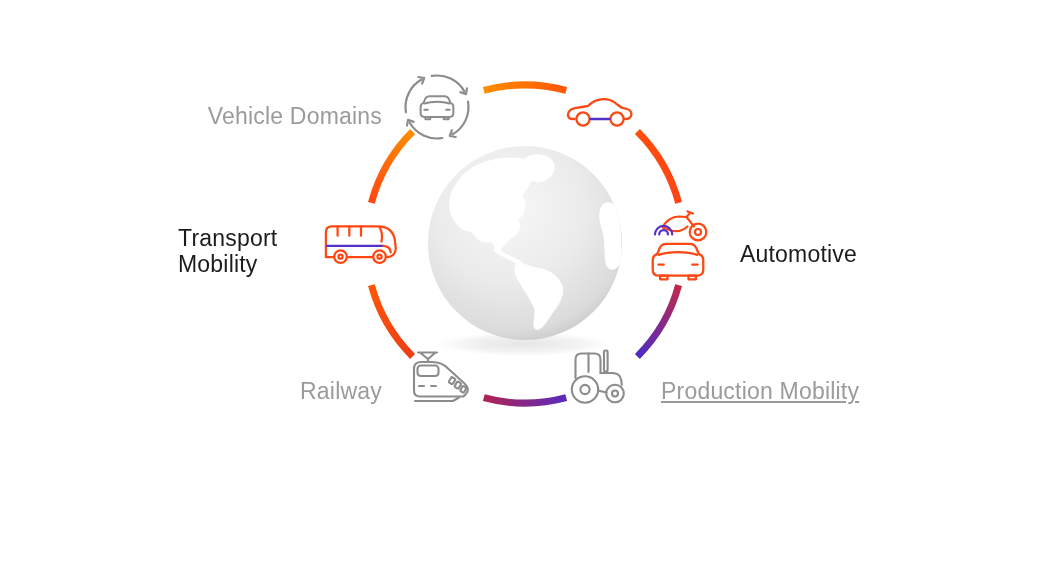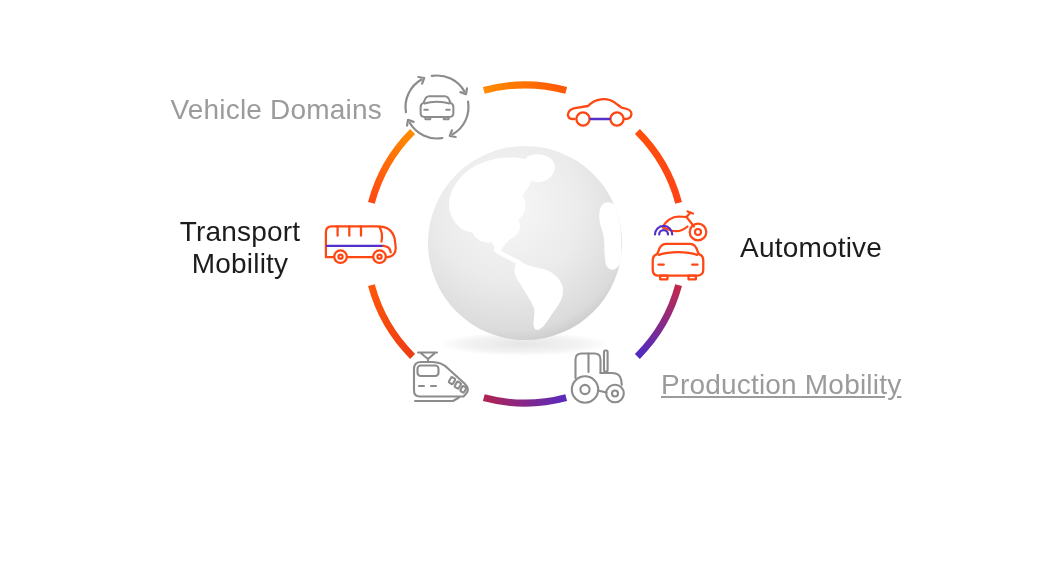--- a/index.html
+++ b/index.html
@@ -1,28 +1,28 @@
 <!DOCTYPE html>
 <html><head>
 <meta charset="utf-8">
 <style>
   html,body { margin:0; padding:0; background:#ffffff; }
   .canvas {
     position:relative; width:1040px; height:585px; background:#ffffff;
     font-family:"Liberation Sans", sans-serif; overflow:hidden;
   }
   .layer { position:absolute; left:0; top:0; }
-  .label { position:absolute; font-size:28px; color:#1c1c1e; letter-spacing:0.2px; line-height:1.13; }
+  .label { position:absolute; font-size:23px; color:#1c1c1e; letter-spacing:0.2px; line-height:1.13;margin-top:9px; }
   .label.muted { color:#9b9b9b; }
   .lbl-vehicle-domains { left:160px; top:94px;  width:222px; text-align:right; }
   .lbl-automotive      { left:661px; top:96px; }
   .lbl-powersports     { left:740px; top:232px; }
   .lbl-production      { left:661px; top:369px; white-space:nowrap;text-decoration:underline; }
   .lbl-railway         { left:220px; top:369px; width:162px; text-align:right; }
-  .lbl-transport       { left:178px; top:216px; width:124px; text-align:center; }
+  .lbl-transport       { left:178px; top:216px; width:124px; text-align:left; }
   .icon { position:absolute; }
   .i-cycle   { left:401px; top:71px;  }
   .i-auto    { left:562px; top:86px;  }
   .i-bus     { left:322px; top:214px; }
   .i-power   { left:638px; top:206px; }
   .i-train   { left:404px; top:346px; }
   .i-tractor { left:562px; top:348px; }
   .title {
     position:absolute; left:0; top:469px; width:1040px; text-align:center;
     font-size:43px; color:#141414; letter-spacing:-0.3px;
@@ -185,16 +185,17 @@
       <circle cx="-12" cy="8.5" r="13.2"></circle>
       <circle cx="-12" cy="8.5" r="4.6"></circle>
       <circle cx="18" cy="12.5" r="8.8"></circle>
       <circle cx="18" cy="12.5" r="3"></circle>
     </g>
   </svg>
 
   <div class="label muted lbl-vehicle-domains">Vehicle Domains</div>
   <div class="label lbl-powersports">Automotive</div>
   <div class="label muted lbl-production">Production Mobility</div>
+  <div class="label muted lbl-railway">Railway</div>
   <div class="label lbl-transport">Transport Mobility</div>
 
 
 </div>
 
 </body></html>

